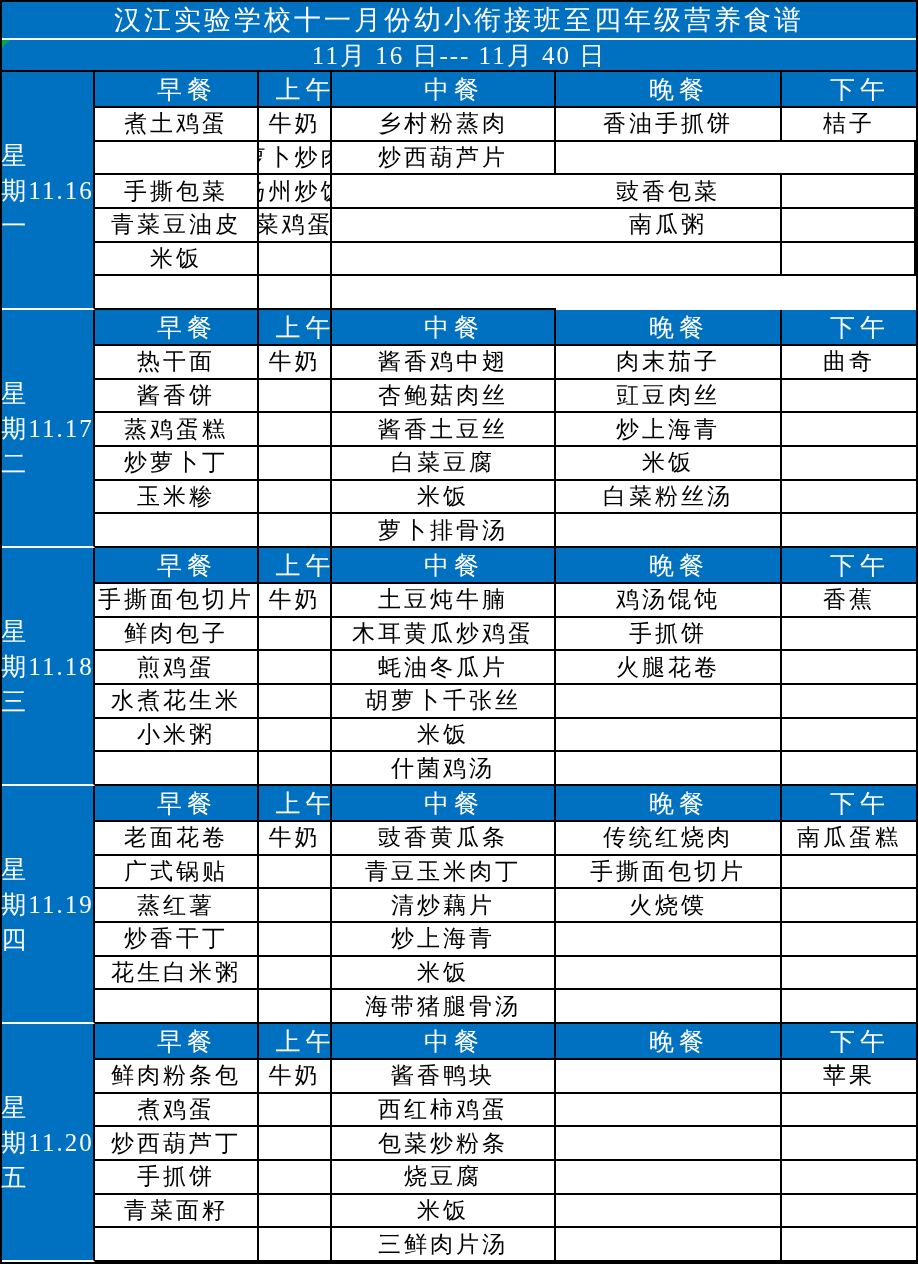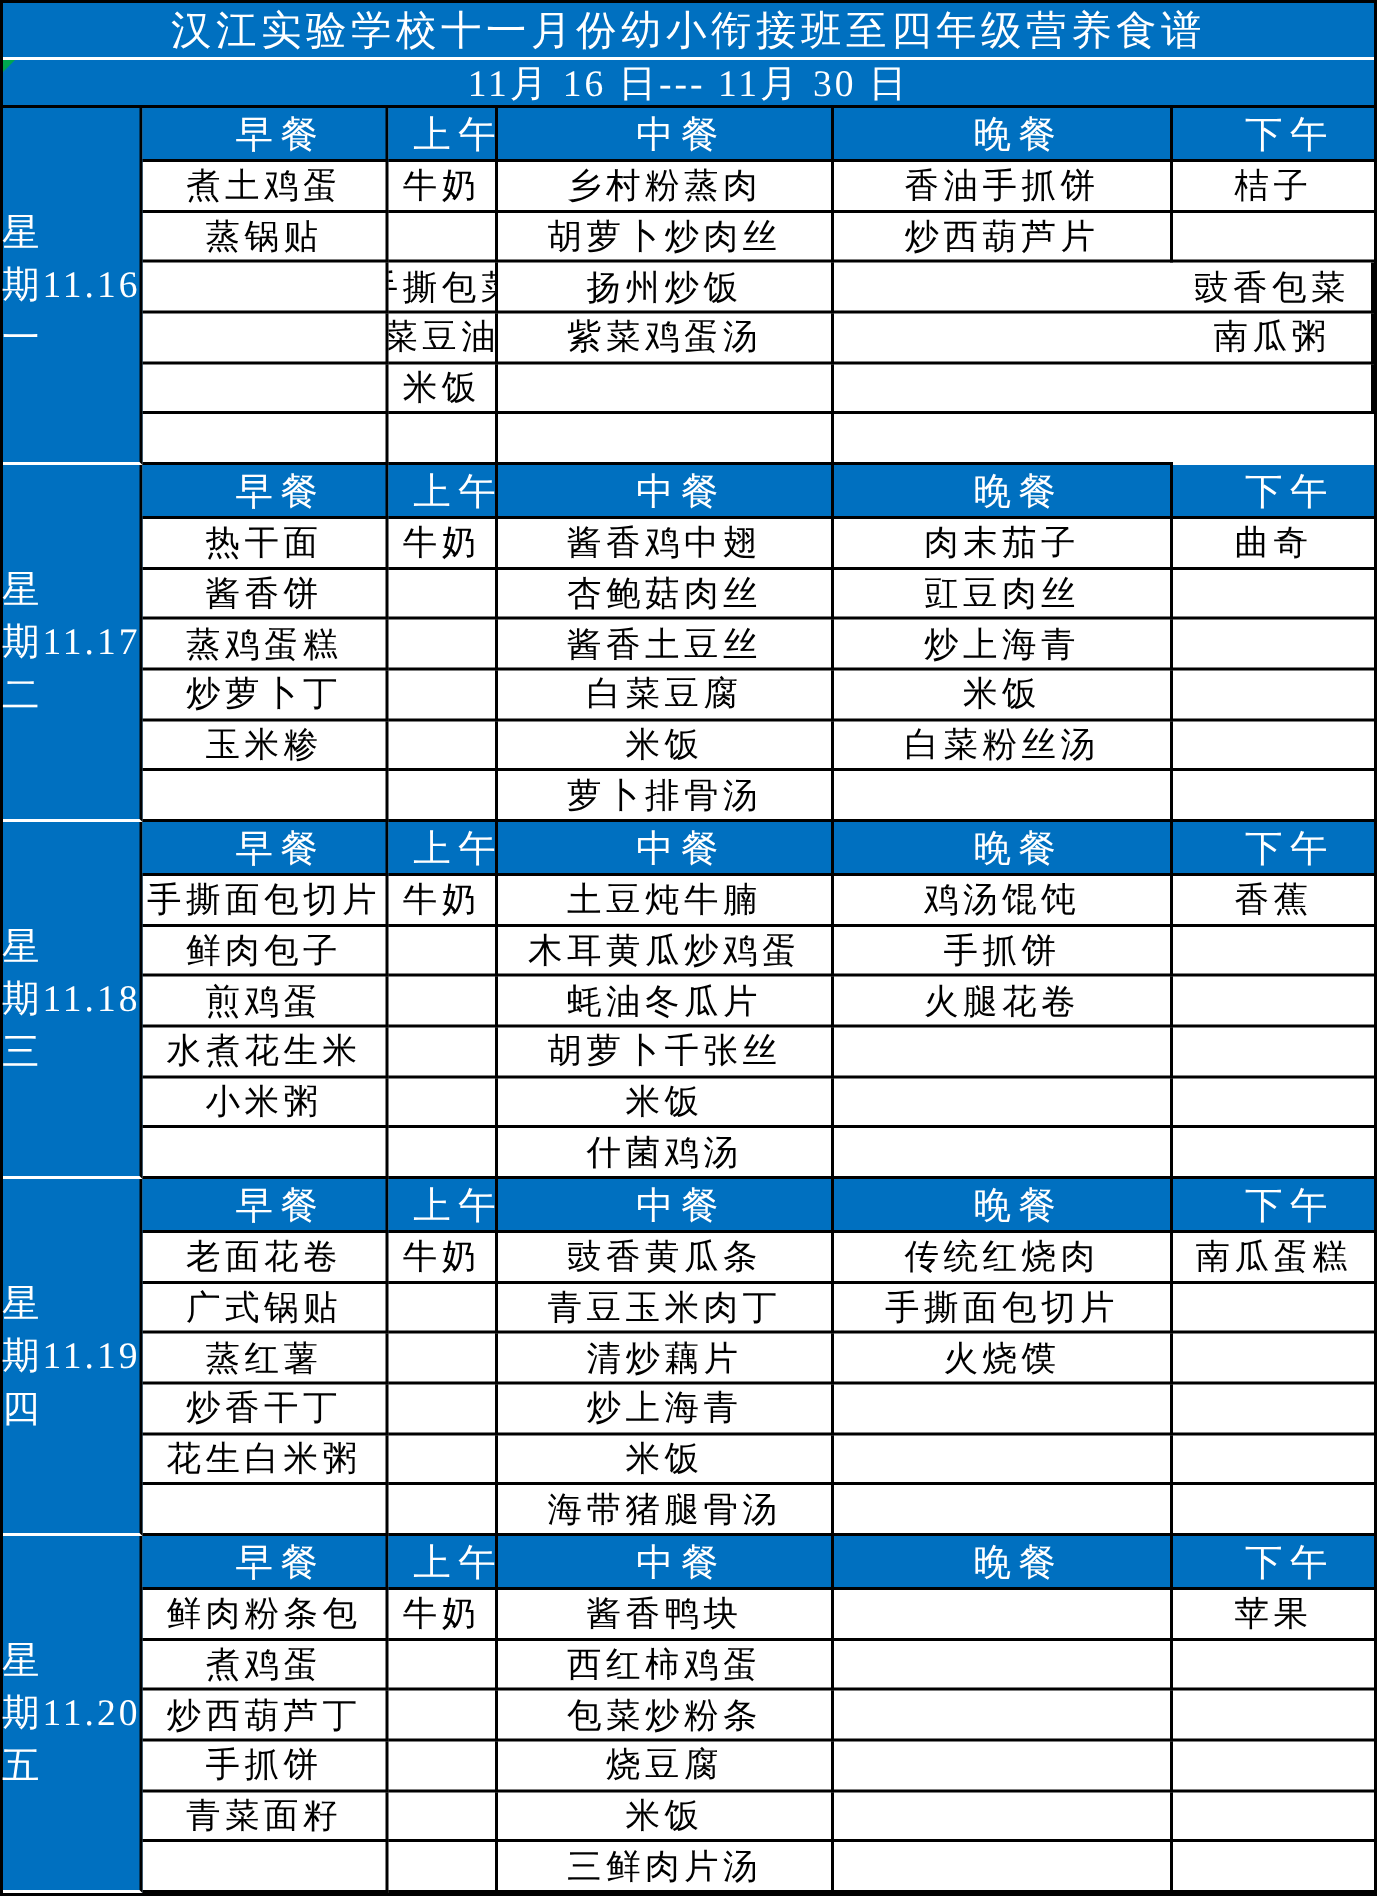--- a/index.html
+++ b/index.html
@@ -58,39 +58,38 @@
 </style>
 </head>
 <body>
 
 <div class="sheet">
 
   <div class="title-row">汉江实验学校十一月份幼小衔接班至四年级营养食谱</div>
 
   <div class="date-row">
     <span class="green-tri"></span>
-    <span>11月 16 日--- 11月 30 日</span>
+    <span>11月 16 日--- 11月 40 日</span>
   </div>
 
   <section class="block">
     <div class="day">
       <span>星期一</span>
       <span>11.16</span>
     </div>
     <div class="hc">早餐</div>
     <div class="hc">上午</div>
     <div class="hc">中餐</div>
     <div class="hc">晚餐</div>
     <div class="hc last">下午</div>
     <div class="cell">煮土鸡蛋</div>
     <div class="cell">牛奶</div>
     <div class="cell">乡村粉蒸肉</div>
     <div class="cell">香油手抓饼</div>
     <div class="cell last">桔子</div>
-    <div class="cell">蒸锅贴</div>
     <div class="cell"></div>
     <div class="cell">胡萝卜炒肉丝</div>
     <div class="cell">炒西葫芦片</div>
     <div class="cell last"></div>
     <div class="cell"></div>
     <div class="cell">手撕包菜</div>
     <div class="cell">扬州炒饭</div>
     <div class="cell last"></div>
     <div class="cell">豉香包菜</div>
     <div class="cell"></div>

